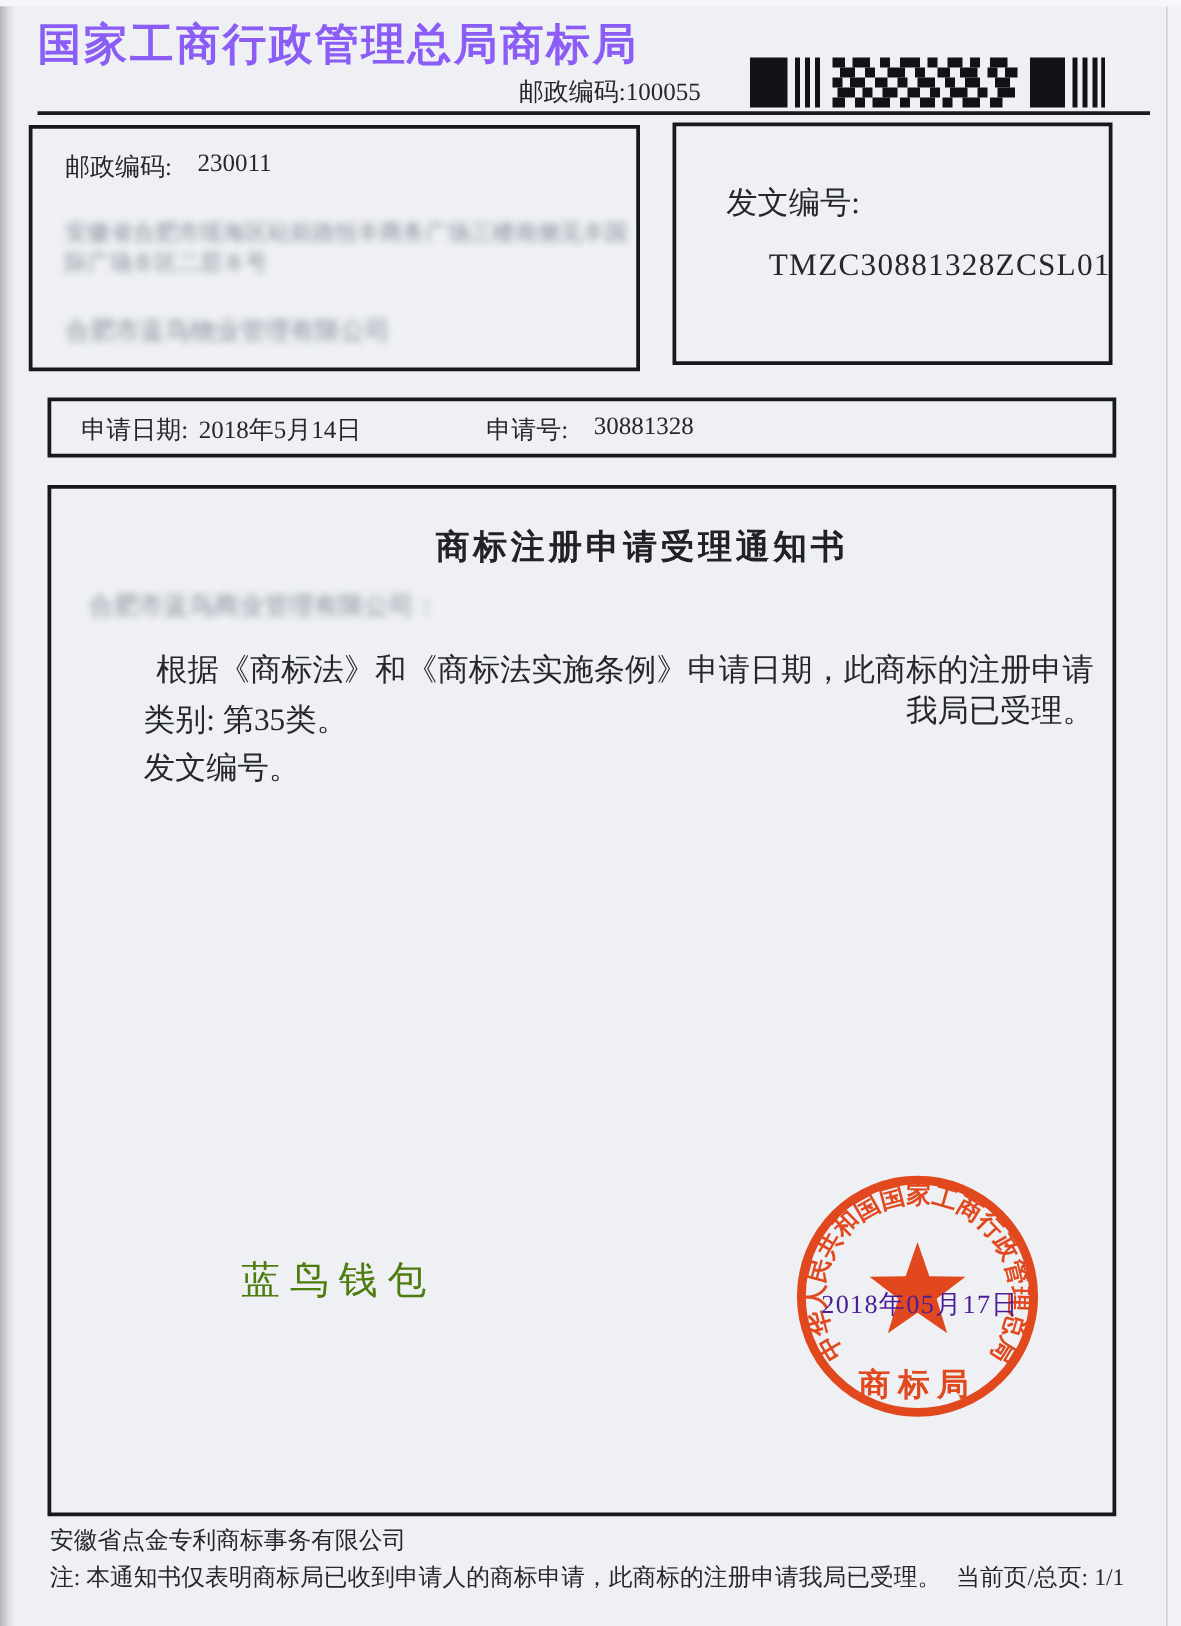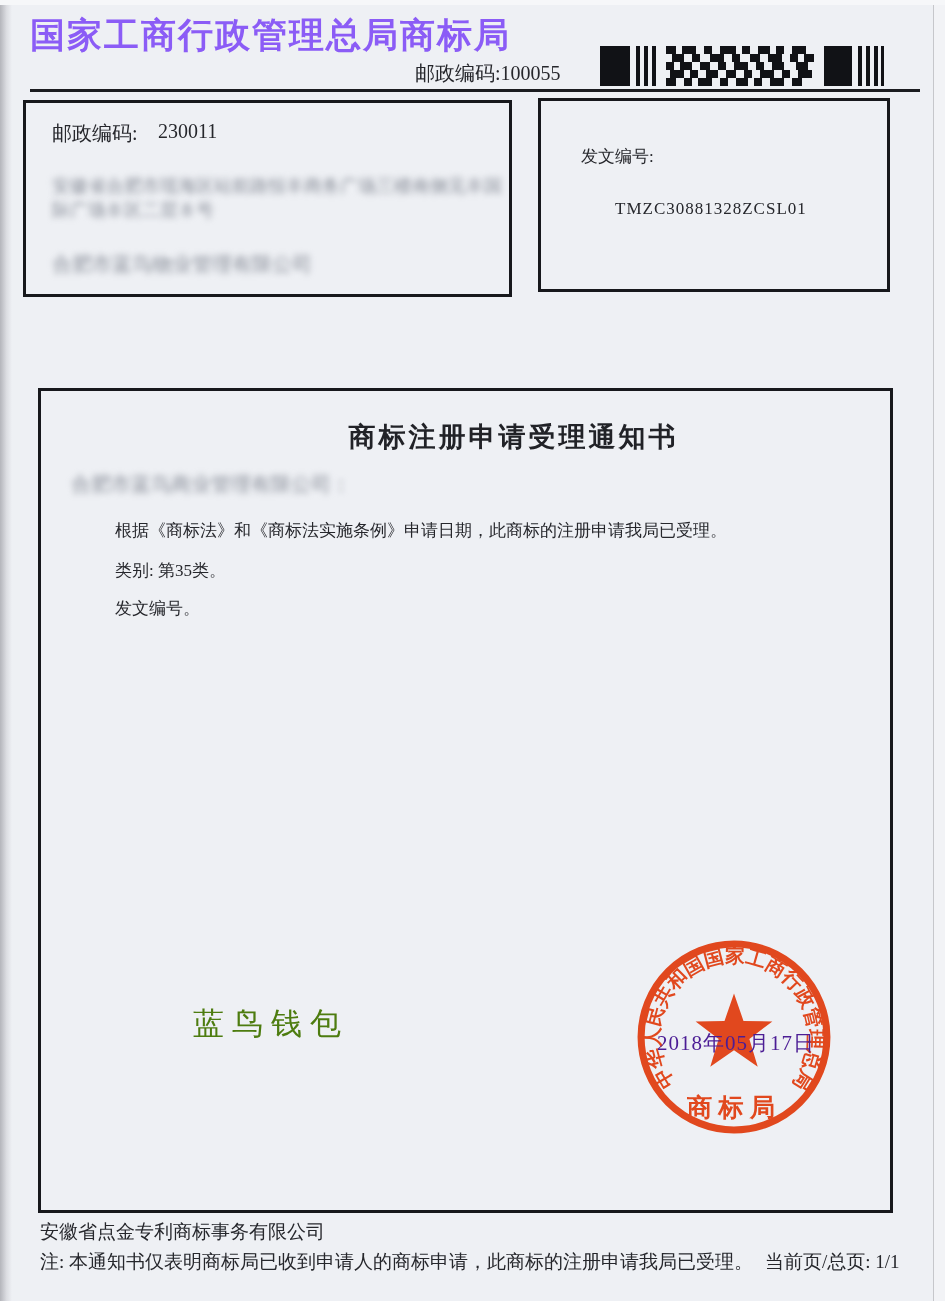--- a/index.html
+++ b/index.html
@@ -24,21 +24,21 @@
   .header-rule{position:absolute;left:30px;top:89px;width:890px;height:3px;background:#1b1c20;}
 
   .box{position:absolute;border:3px solid #17181c;background:transparent;}
   .recipient-box{left:23px;top:100px;width:483px;height:191px;}
   .dispatch-box{left:538px;top:98px;width:346px;height:188px;}
   .application-box{left:38px;top:318px;width:849px;height:42px;}
   .main-box{left:38px;top:388px;width:849px;height:819px;}
 
   .abs{position:absolute;}
   .fs20{font-size:20px;}
-  .fs21{font-size:17px;}
+  .fs21{font-size:25px;text-align:right;}
 
   .redacted{filter:blur(3px);color:#878c97;white-space:nowrap;}
 
   .notice-title{position:absolute;left:0;top:28px;width:100%;text-align:center;
     font-size:27px;font-weight:600;letter-spacing:3px;color:#212227;padding-left:48px;}
   .trademark{position:absolute;left:152px;top:612px;font-size:31px;letter-spacing:8px;
     font-family:"Liberation Sans","DejaVu Sans",sans-serif;color:#4d7c0f;font-weight:500;}
 
   .stamp{position:absolute;left:592px;top:545px;width:202px;height:202px;opacity:.93;}
   .stamp-date{position:absolute;left:616px;top:638px;font-size:21px;letter-spacing:1px;
@@ -119,20 +119,26 @@
     <div class="abs redacted" style="left:26px;top:71px;font-size:18px;">安徽省合肥市瑶海区站前路恒丰商务广场三楼南侧见丰国</div>
     <div class="abs redacted" style="left:26px;top:95px;font-size:18px;">际广场Ｂ区二层８号</div>
     <div class="abs redacted" style="left:26px;top:148px;font-size:20px;">合肥市蓝鸟物业管理有限公司</div>
   </div>
 
   <div class="box dispatch-box">
     <span class="abs fs21" style="left:40px;top:44px;">发文编号:</span>
     <span class="abs fs21" style="left:74px;top:98px;letter-spacing:1px;">TMZC30881328ZCSL01</span>
   </div>
 
+  <div class="box application-box">
+    <span class="abs fs20" style="left:24px;top:9px;">申请日期:</span>
+    <span class="abs fs20" style="left:118px;top:9px;">2018年5月14日</span>
+    <span class="abs fs20" style="left:348px;top:9px;">申请号:</span>
+    <span class="abs fs20" style="left:434px;top:9px;">30881328</span>
+  </div>
 
   <div class="box main-box">
     <div class="notice-title">商标注册申请受理通知书</div>
     <div class="abs redacted" style="left:30px;top:80px;font-size:20px;">合肥市蓝鸟商业管理有限公司：</div>
     <div class="abs fs21" style="left:74px;top:128px;width:760px;">根据《商标法》和《商标法实施条例》申请日期，此商标的注册申请我局已受理。</div>
     <div class="abs fs21" style="left:74px;top:168px;">类别: 第35类。</div>
     <div class="abs fs21" style="left:74px;top:206px;">发文编号。</div>
     <div class="trademark">蓝鸟钱包</div>
 
     <svg class="stamp" width="202" height="202" viewBox="0 0 200 200">

